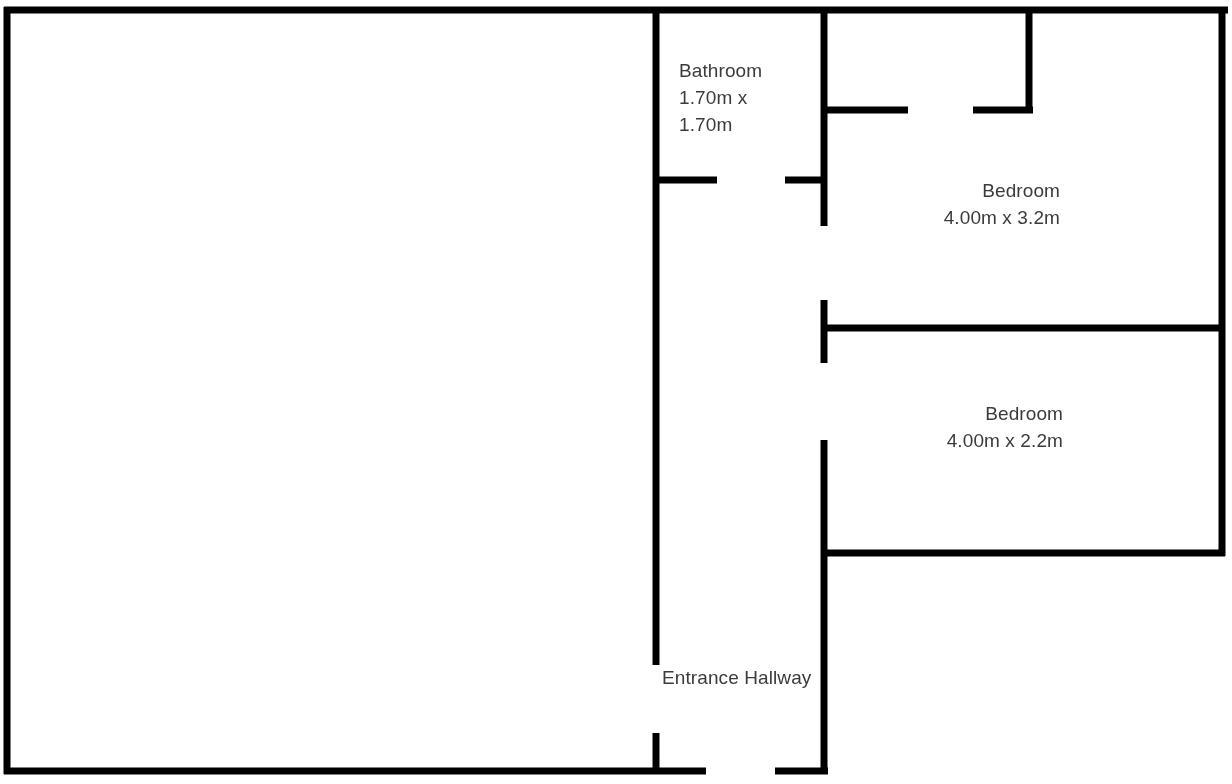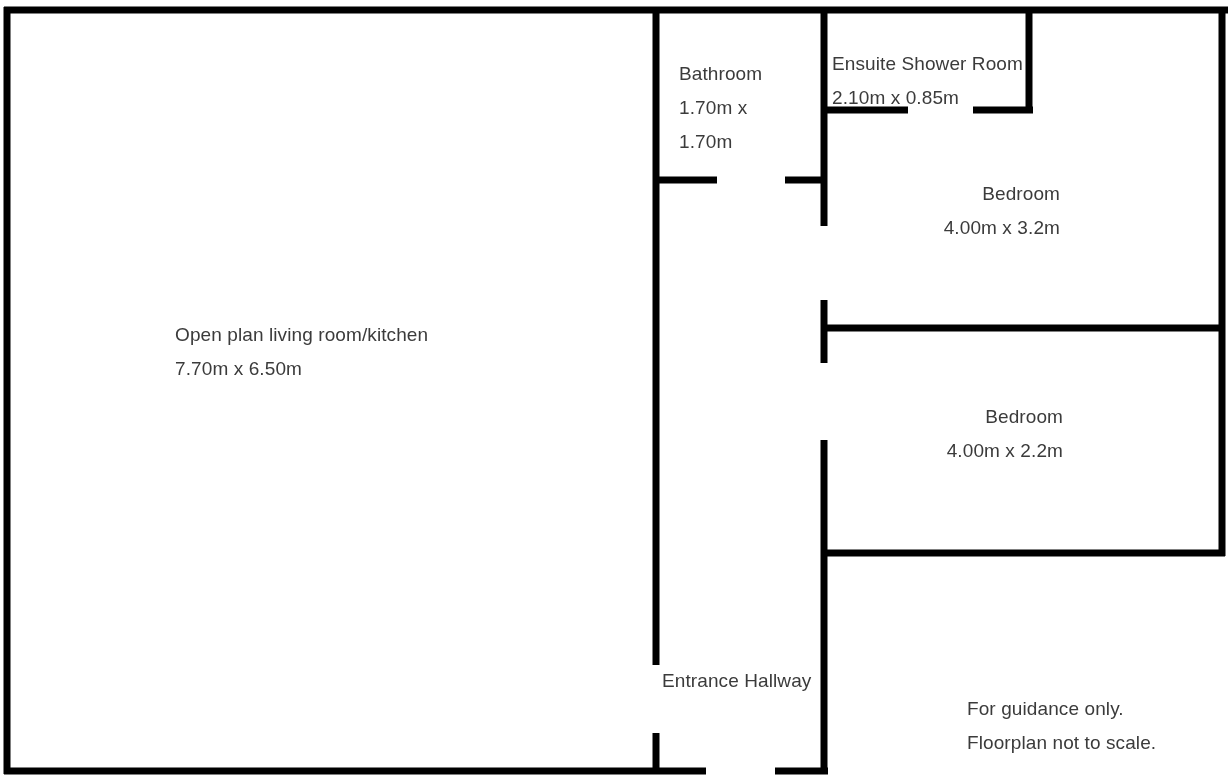--- a/index.html
+++ b/index.html
@@ -29,21 +29,21 @@
     stroke: #000000;
     stroke-width: 7;
     stroke-linecap: butt;
     fill: none;
   }
   .label {
     position: absolute;
     color: #3b3b3b;
     font-family: "Liberation Sans", sans-serif;
     font-size: 19px;
-    line-height: 34px;
+    line-height: 27px;
     white-space: pre-line;
     letter-spacing: 0.1px;
   }
   .label.center {
     text-align: right;
   }
   .label.left {
     text-align: left;
   }
   #label-living      { left: 175px; top: 318px; }
@@ -89,34 +89,28 @@
     <line class="wall" x1="824" y1="328" x2="1225" y2="328"></line>
 
     <line class="wall" x1="824" y1="300" x2="824" y2="363"></line>
 
     <line class="wall" x1="824" y1="440" x2="824" y2="774"></line>
 
     <line class="wall" x1="821" y1="553" x2="1225" y2="553"></line>
 
   </svg>
 
-  <div class="label left" id="label-living">Open plan living room/kitchen
-7.70m x 6.50m</div>
 
   <div class="label left" id="label-bathroom">Bathroom
 1.70m x
 1.70m</div>
 
-  <div class="label left" id="label-ensuite">Ensuite Shower Room
-2.10m x 0.85m</div>
 
   <div class="label center" id="label-bedroom-1">Bedroom
 4.00m x 3.2m</div>
 
   <div class="label center" id="label-bedroom-2">Bedroom
 4.00m x 2.2m</div>
 
   <div class="label left" id="label-hallway">Entrance Hallway</div>
 
-  <div class="label left" id="label-guidance">For guidance only.
-Floorplan not to scale.</div>
 
 </div>
 
 </body></html>

